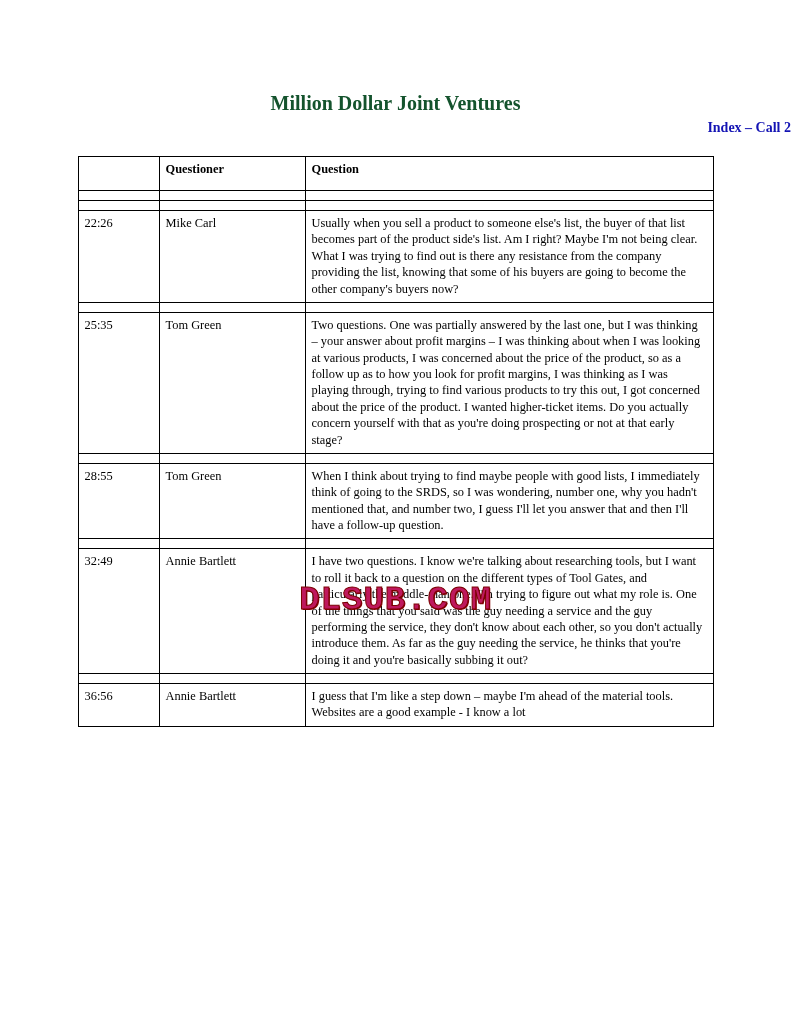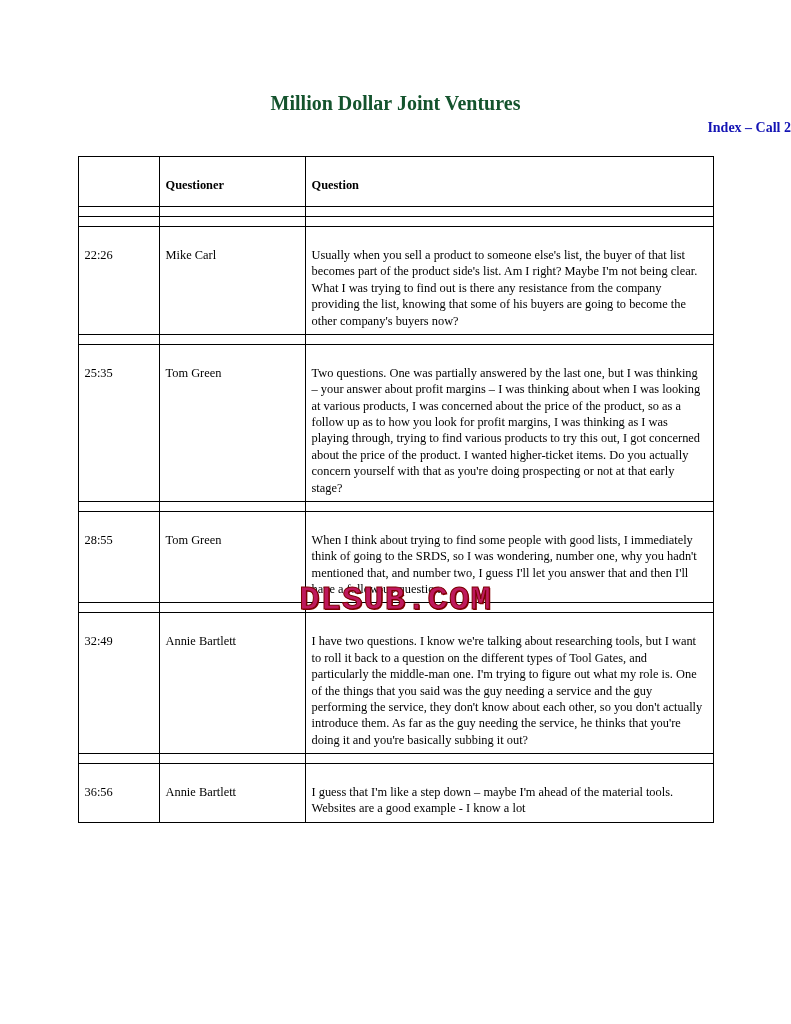--- a/index.html
+++ b/index.html
@@ -51,21 +51,21 @@
     border-collapse: collapse;
     margin: 20px auto 0 auto;
     width: 596px;
     table-layout: fixed;
     font-size: 12.4px;
     line-height: 1.32;
   }
   table.index-table td {
     border: 1px solid #000000;
     vertical-align: top;
-    padding: 20px 6px 5px 6px;
+    padding: 4px 6px 5px 6px;
   }
   td.c-time { width: 68px; }
   td.c-who  { width: 133px; }
   td.c-q    { width: 395px; }
   tr.header-row td {
     font-weight: bold;
     height: 24px;
   }
   tr.header-row td.c-time {
     border-right: 1px solid #000;
@@ -141,21 +141,21 @@
 
       <tr class="spacer-row">
         <td class="c-time"></td>
         <td class="c-who"></td>
         <td class="c-q"></td>
       </tr>
 
       <tr>
         <td class="c-time">28:55</td>
         <td class="c-who">Tom Green</td>
-        <td class="c-q">When I think about trying to find some people with good lists, I immediately think of going to the SRDS, so I was wondering, number one, why you hadn't mentioned that, and number two, I guess I'll let you answer that and then I'll have a follow-up question.</td>
+        <td class="c-q">When I think about trying to find maybe people with good lists, I immediately think of going to the SRDS, so I was wondering, number one, why you hadn't mentioned that, and number two, I guess I'll let you answer that and then I'll have a follow-up question.</td>
       </tr>
 
       <tr class="spacer-row">
         <td class="c-time"></td>
         <td class="c-who"></td>
         <td class="c-q"></td>
       </tr>
 
       <tr>
         <td class="c-time">32:49</td>

